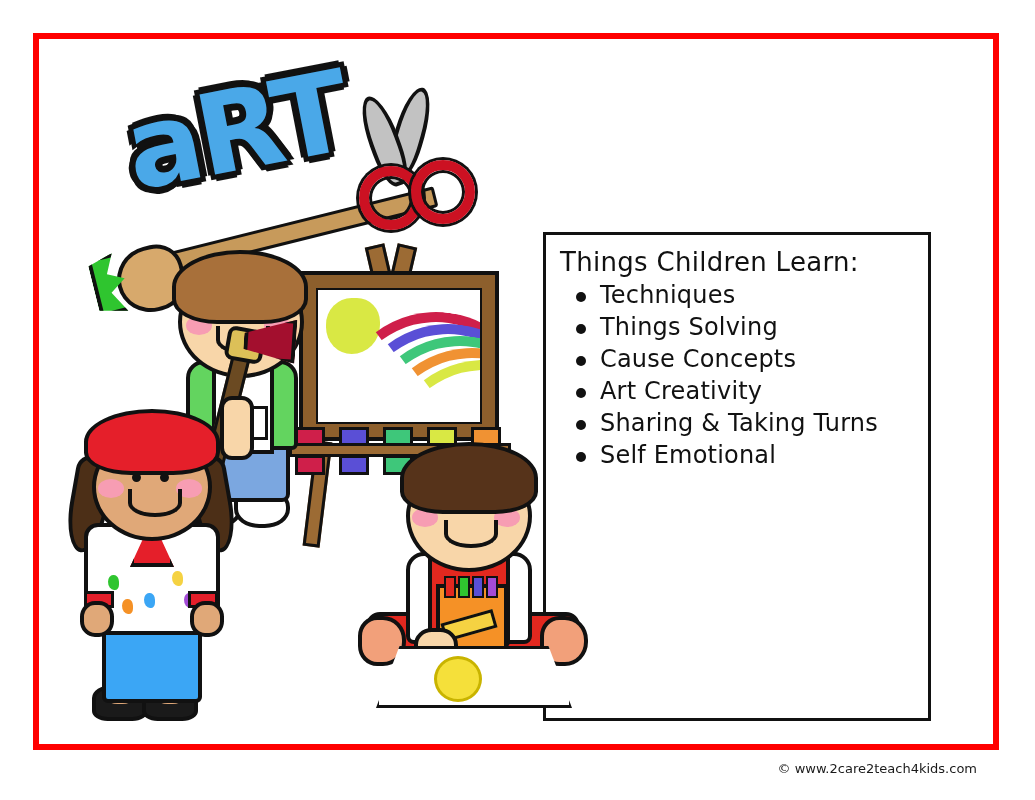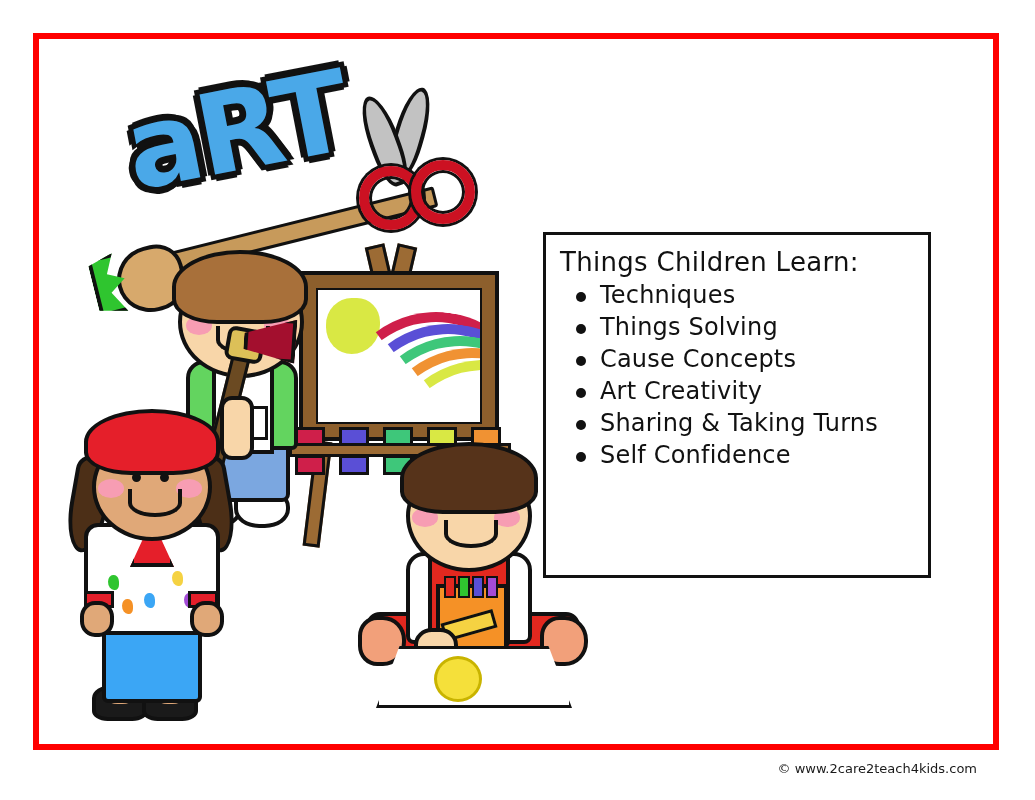--- a/index.html
+++ b/index.html
@@ -78,21 +78,21 @@
     -webkit-text-stroke:13px #2b5fe0;
     paint-order:stroke fill;
     text-shadow:
       -3px -3px 0 #111, 3px -3px 0 #111, -3px 3px 0 #111, 3px 3px 0 #111,
       8px 8px 0 #aa0a18;
     white-space:nowrap;
   }
 
   
   #learn-box{
-    position:absolute;left:543px;top:232px;width:388px;height:346px;
+    position:absolute;left:543px;top:232px;width:388px;height:489px;
     border:3px solid #111;box-sizing:border-box;background:#ffffff;
   }
   #learn-heading{
     font-family:"DejaVu Sans", sans-serif;
     font-size:26px;color:#111;margin:12px 0 6px 14px;letter-spacing:.3px;
   }
   #learn-list{list-style:none;margin:0;padding:0 0 0 28px;}
   #learn-list li{
     font-family:"DejaVu Sans", sans-serif;
     font-size:24px;color:#111;line-height:1.0;
@@ -338,21 +338,21 @@
 
 
   <div id="learn-box">
     <div id="learn-heading">Things Children Learn:</div>
     <ul id="learn-list">
       <li>Techniques</li>
       <li>Things Solving</li>
       <li>Cause Concepts</li>
       <li>Art Creativity</li>
       <li>Sharing &amp; Taking Turns</li>
-      <li>Self Confidence</li>
+      <li>Self Emotional</li>
     </ul>
   </div>
 
   <div id="easel">
     <div class="easel-top-peg" id="peg-l"></div>
     <div class="easel-top-peg" id="peg-r"></div>
     <div id="easel-leg-l"></div>
     <div id="easel-leg-r"></div>
     <div id="easel-frame">
       <div id="easel-canvas">

